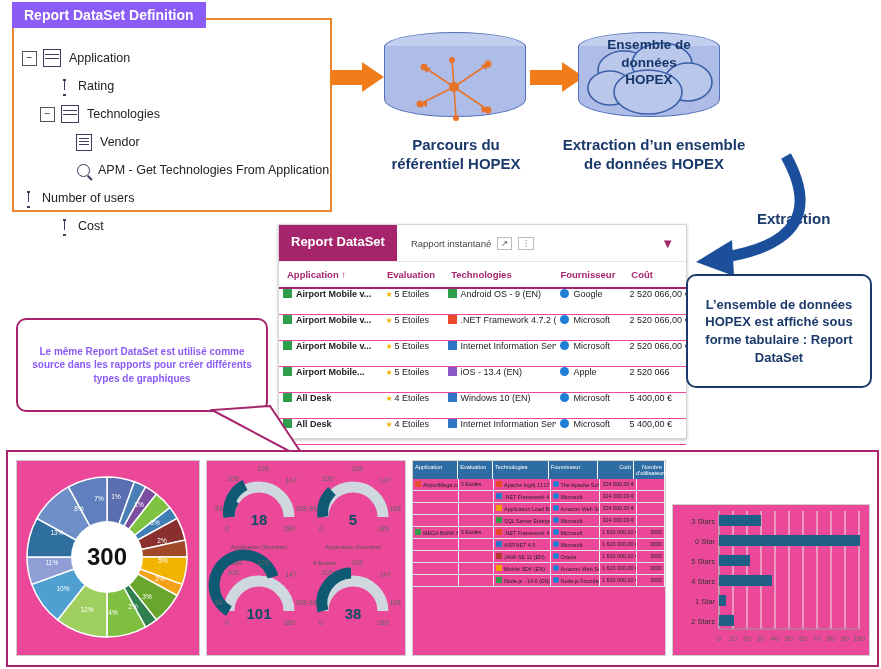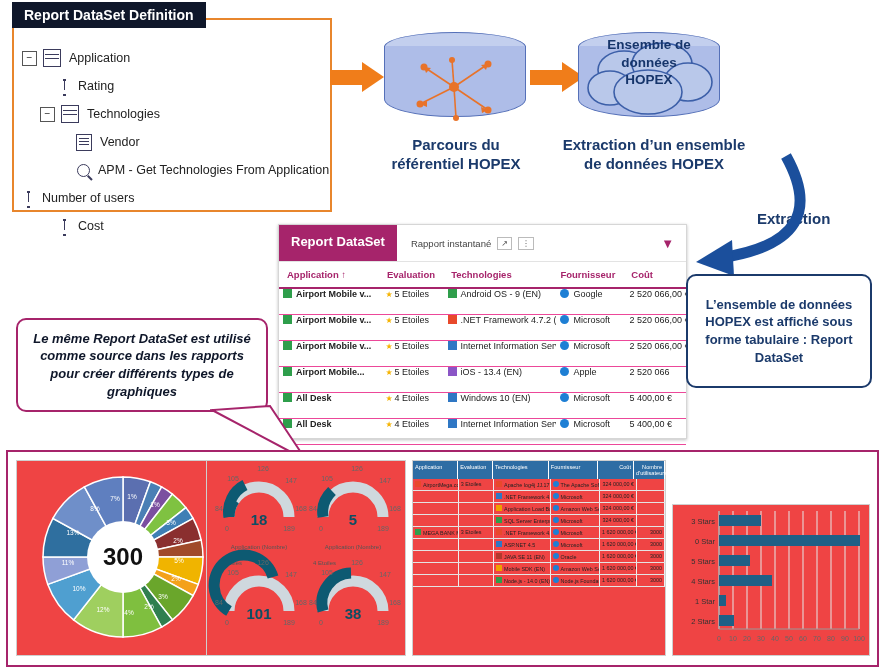--- a/index.html
+++ b/index.html
@@ -6,21 +6,21 @@
   body{
     width:881px;height:669px;position:relative;overflow:hidden;
     background:#ffffff;
     font-family:"Liberation Sans", sans-serif;
     color:#1b1b1b;
   }
   .abs{position:absolute;}
 
   
   #def-panel{left:12px;top:18px;width:316px;height:190px;border:2px solid #e8862c;background:#fff;}
-  #def-title{left:12px;top:2px;background:#0f172a;color:#fff;font-weight:bold;font-size:14px;padding:5px 12px;}
+  #def-title{left:12px;top:2px;background:#8b5cf6;color:#fff;font-weight:bold;font-size:14px;padding:5px 12px;}
   .tree-row{display:flex;align-items:center;height:28px;padding-left:8px;font-size:12.5px;color:#222;}
   .tree-rows{margin-top:24px;}
   .expander{width:13px;height:13px;border:1px solid #555;background:#fff;color:#222;font-size:10px;line-height:11px;text-align:center;margin-right:6px;display:inline-block;}
   .ico{width:16px;height:16px;margin-right:8px;display:inline-block;position:relative;flex:none;}
   .ico-grid{border:1px solid #3b3b5c;}
   .ico-grid:before{content:"";position:absolute;left:1px;right:1px;top:4px;height:1px;background:#3b3b5c;box-shadow:0 4px 0 #3b3b5c;}
   .ico-field{width:12px;}
   .ico-field:before{content:"";position:absolute;left:5px;top:1px;width:3px;height:13px;border-top:2px solid #3b3b5c;border-bottom:2px solid #3b3b5c;}
   .ico-field:after{content:"";position:absolute;left:6px;top:3px;width:1px;height:9px;background:#3b3b5c;}
   .ico-search{border:1.6px solid #3b3b5c;border-radius:50%;width:11px;height:11px;margin-left:1px;}
@@ -58,28 +58,28 @@
   .c1{width:108px;} .c2{width:62px;} .c3{width:120px;} .c4{width:70px;} .c5{width:60px;text-align:left;}
   .appico{display:inline-block;width:9px;height:9px;background:#2e9e4b;margin-right:4px;vertical-align:-1px;}
   .star{color:#f5b301;font-size:8px;margin-right:2px;}
   .sq{display:inline-block;width:9px;height:9px;margin-right:4px;vertical-align:-1px;}
   .sq-a{background:#e8492b;} .sq-b{background:#2f77c4;} .sq-c{background:#8b56c6;}
   .vendor-dot{display:inline-block;width:9px;height:9px;border-radius:50%;background:#1e7fd4;margin-right:4px;vertical-align:-1px;}
 
   
   .callout{border:2px solid; border-radius:10px; background:#fff; text-align:center; font-weight:bold;}
   #callout-right{left:686px;top:274px;width:186px;height:114px;border-color:#1b3a6b;color:#1b3a6b;font-size:13px;line-height:1.35;display:flex;align-items:center;justify-content:center;padding:4px;box-sizing:border-box;}
-  #callout-left{left:16px;top:318px;width:252px;height:94px;border-color:#a6246b;color:#0f172a;font-size:13px;line-height:1.35;display:flex;align-items:center;justify-content:center;padding:6px;box-sizing:border-box;font-style:italic;}
+  #callout-left{left:16px;top:318px;width:252px;height:94px;border-color:#a6246b;color:#8b5cf6;font-size:10px;line-height:1.35;display:flex;align-items:center;justify-content:center;padding:6px;box-sizing:border-box;}
 
   #extraction-label{left:757px;top:210px;font-size:15px;font-weight:bold;color:#1b3a6b;}
 
   
   #charts{left:6px;top:450px;width:869px;height:213px;border:2px solid #a6246b;background:#fff;}
-  .chart-box{position:absolute;border:1px solid #cfcfcf;background:#ef4444;}
-  #c-donut{left:8px;top:8px;width:182px;height:194px;padding-left:16px;}
+  .chart-box{position:absolute;border:1px solid #cfcfcf;background:#ec4899;}
+  #c-donut{left:8px;top:8px;width:182px;height:194px;}
   #c-gauges{left:198px;top:8px;width:198px;height:194px;}
   #c-table{left:404px;top:8px;width:252px;height:194px;}
   #c-bars{left:664px;top:52px;width:196px;height:150px;}
   .gauge-val{font-size:15px;font-weight:bold;fill:#0d4e63;}
   .axis-txt{font-size:7px;fill:#666;}
   .barlbl{font-size:7.5px;fill:#333;}
   
   .mt-head{display:flex;background:#2e6da4;}
   .mt-head div{font-size:5.6px;color:#fff;padding:3px 2px;border-right:1px solid #fff;}
   .mt-row{display:flex;border-bottom:1px solid #e4e4e4;}

